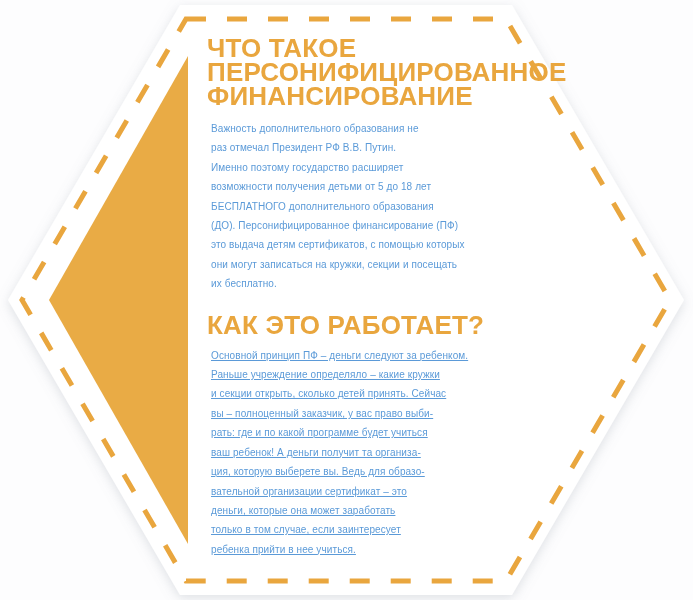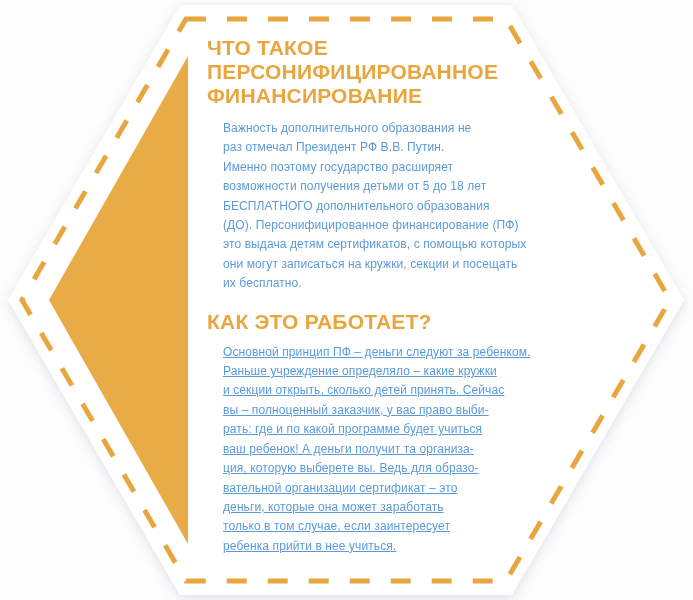--- a/index.html
+++ b/index.html
@@ -14,31 +14,31 @@
     overflow:hidden;
   }
   .hex-svg{position:absolute;left:0;top:0;}
   .content{
     position:absolute;
     left:207px;top:36px;
     width:470px;
   }
   .content h1,.content h2{
     margin:0;
-    font-size:21px;
+    font-size:26px;
     line-height:24px;
     font-weight:bold;
     color:#E9A63E;
     letter-spacing:.2px;
     white-space:pre-line;
   }
-  .content h2{margin-top:8px;}
+  .content h2{margin-top:19px;}
   .content p{
-    margin:16px;
-    font-size:12px;
+    margin:4px;
+    font-size:10px;
     line-height:19.4px;
     font-weight:normal;
     color:#5B9AD8;
     white-space:pre-line;
     letter-spacing:.1px;
   }
   .content p.intro{margin-top:11px;}
   .content p.how{margin-top:9px;text-decoration:underline;}
 </style>
 </head>

